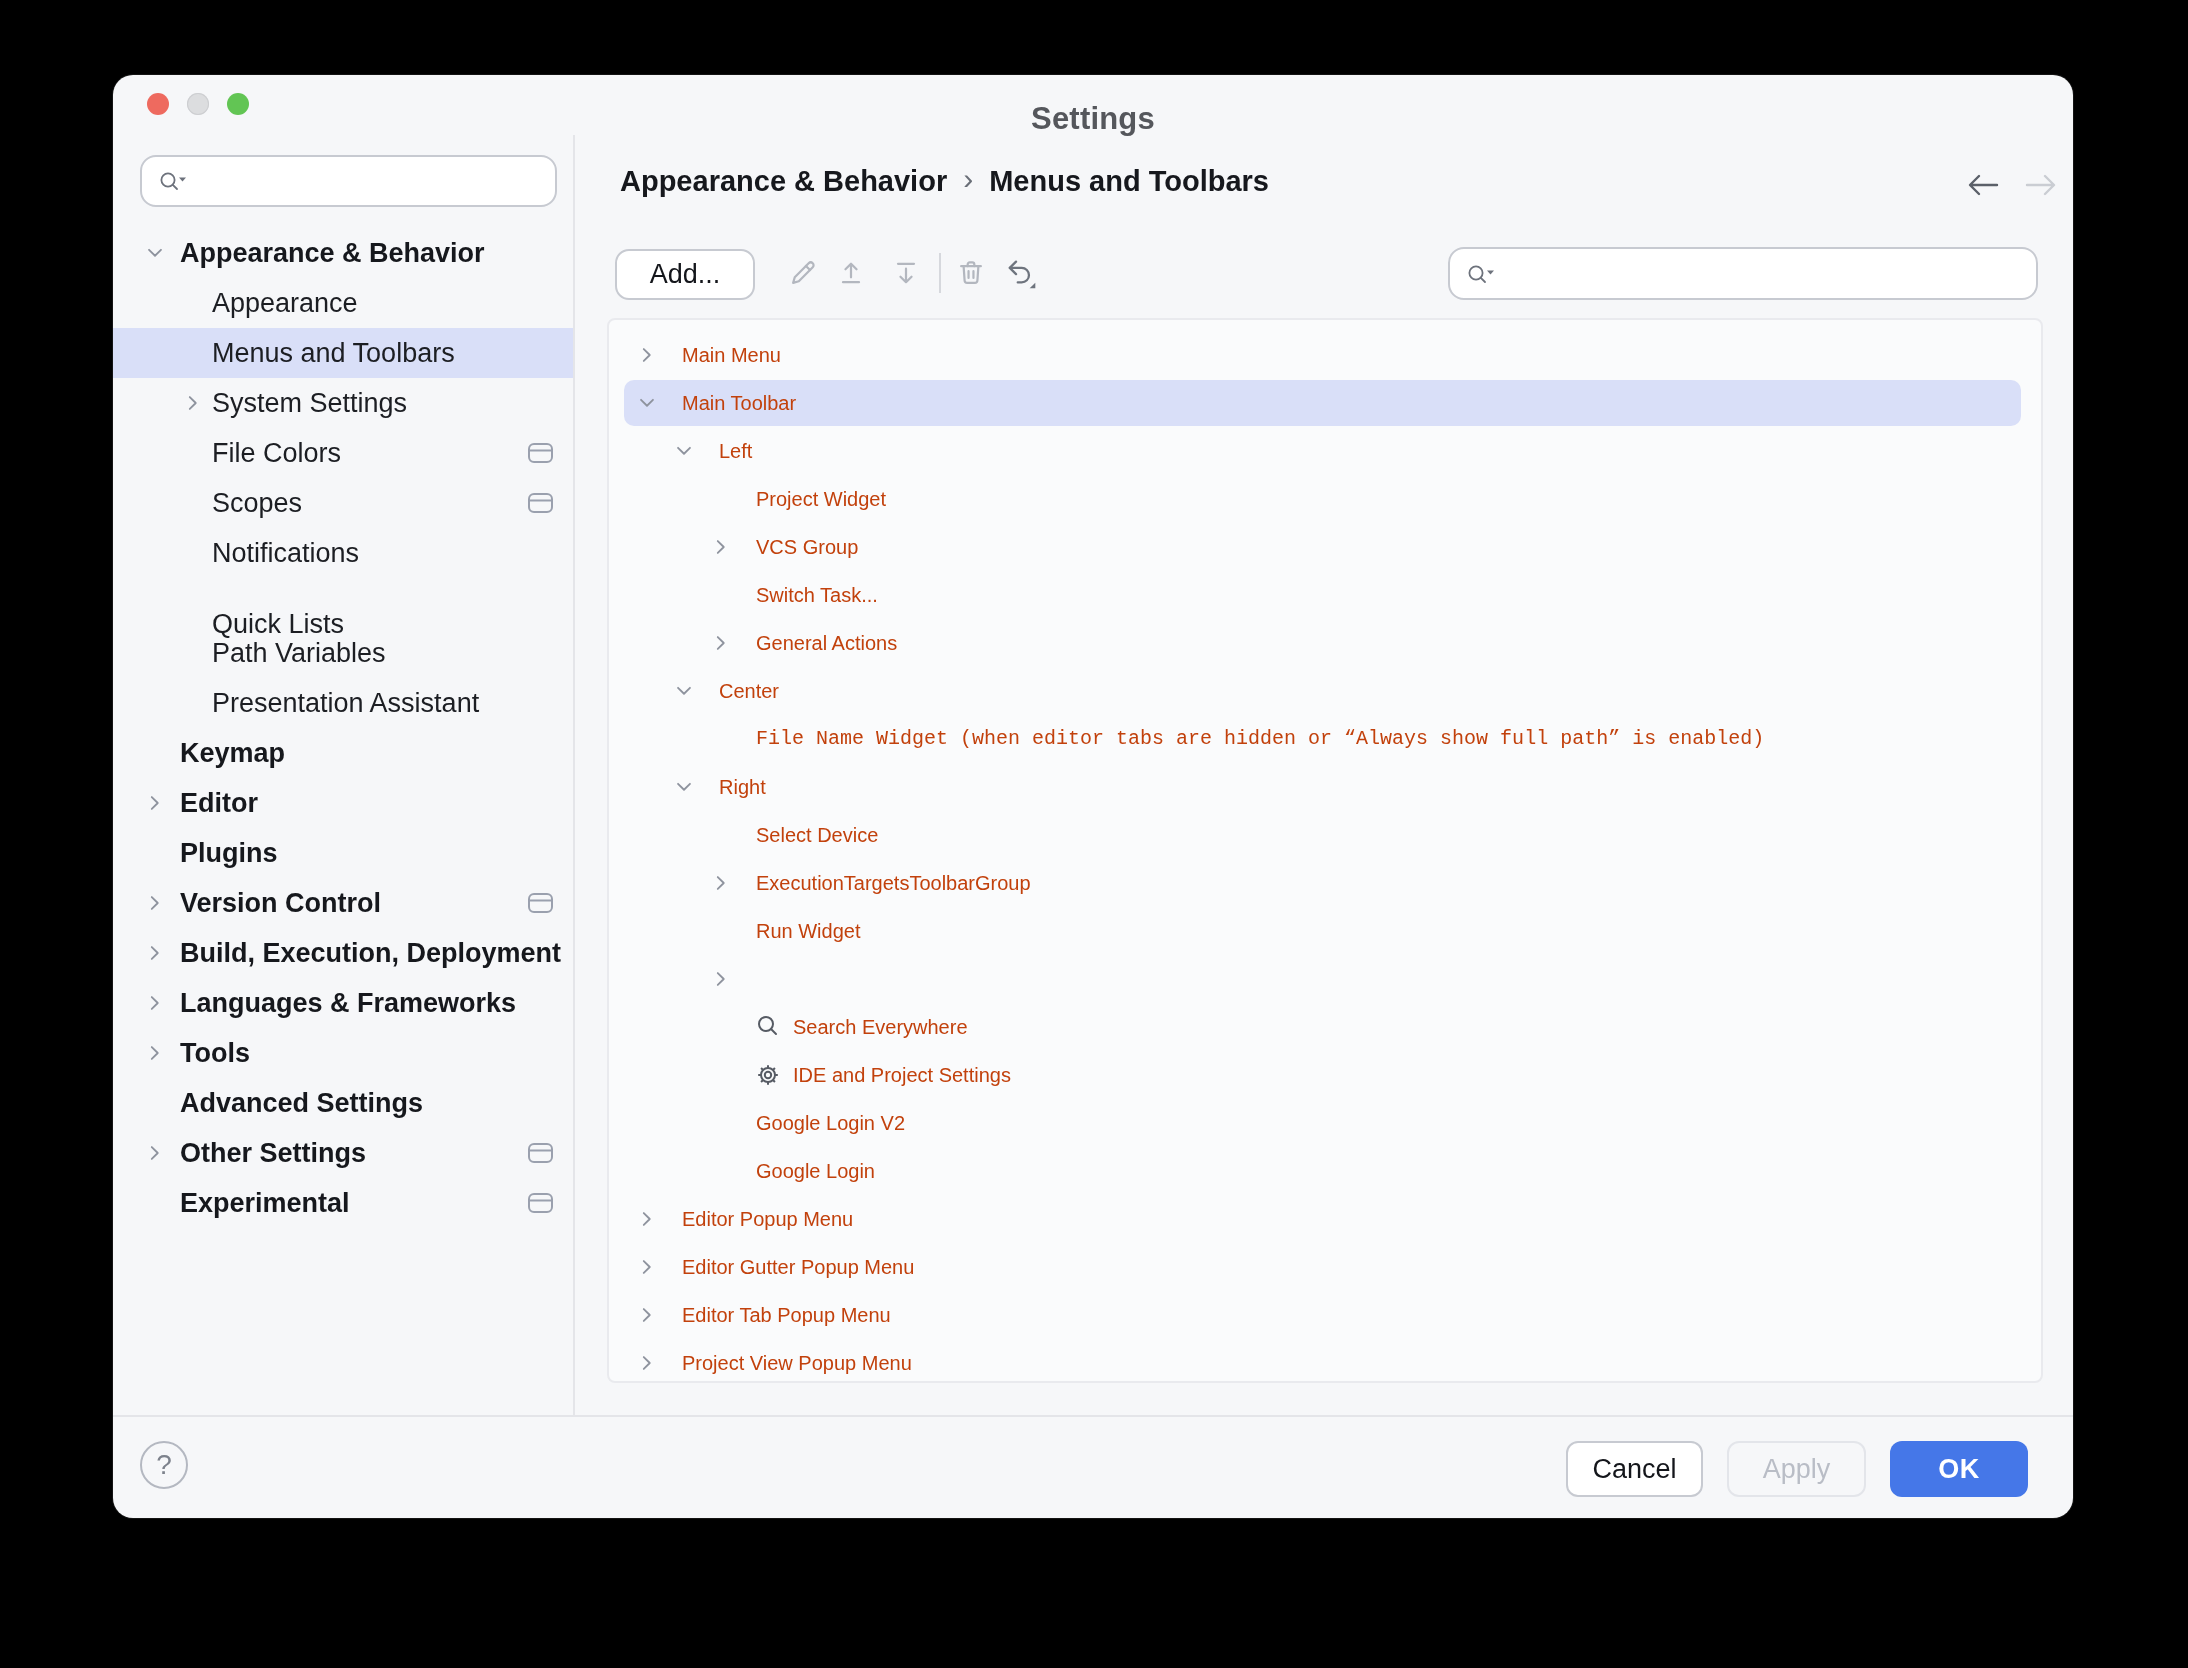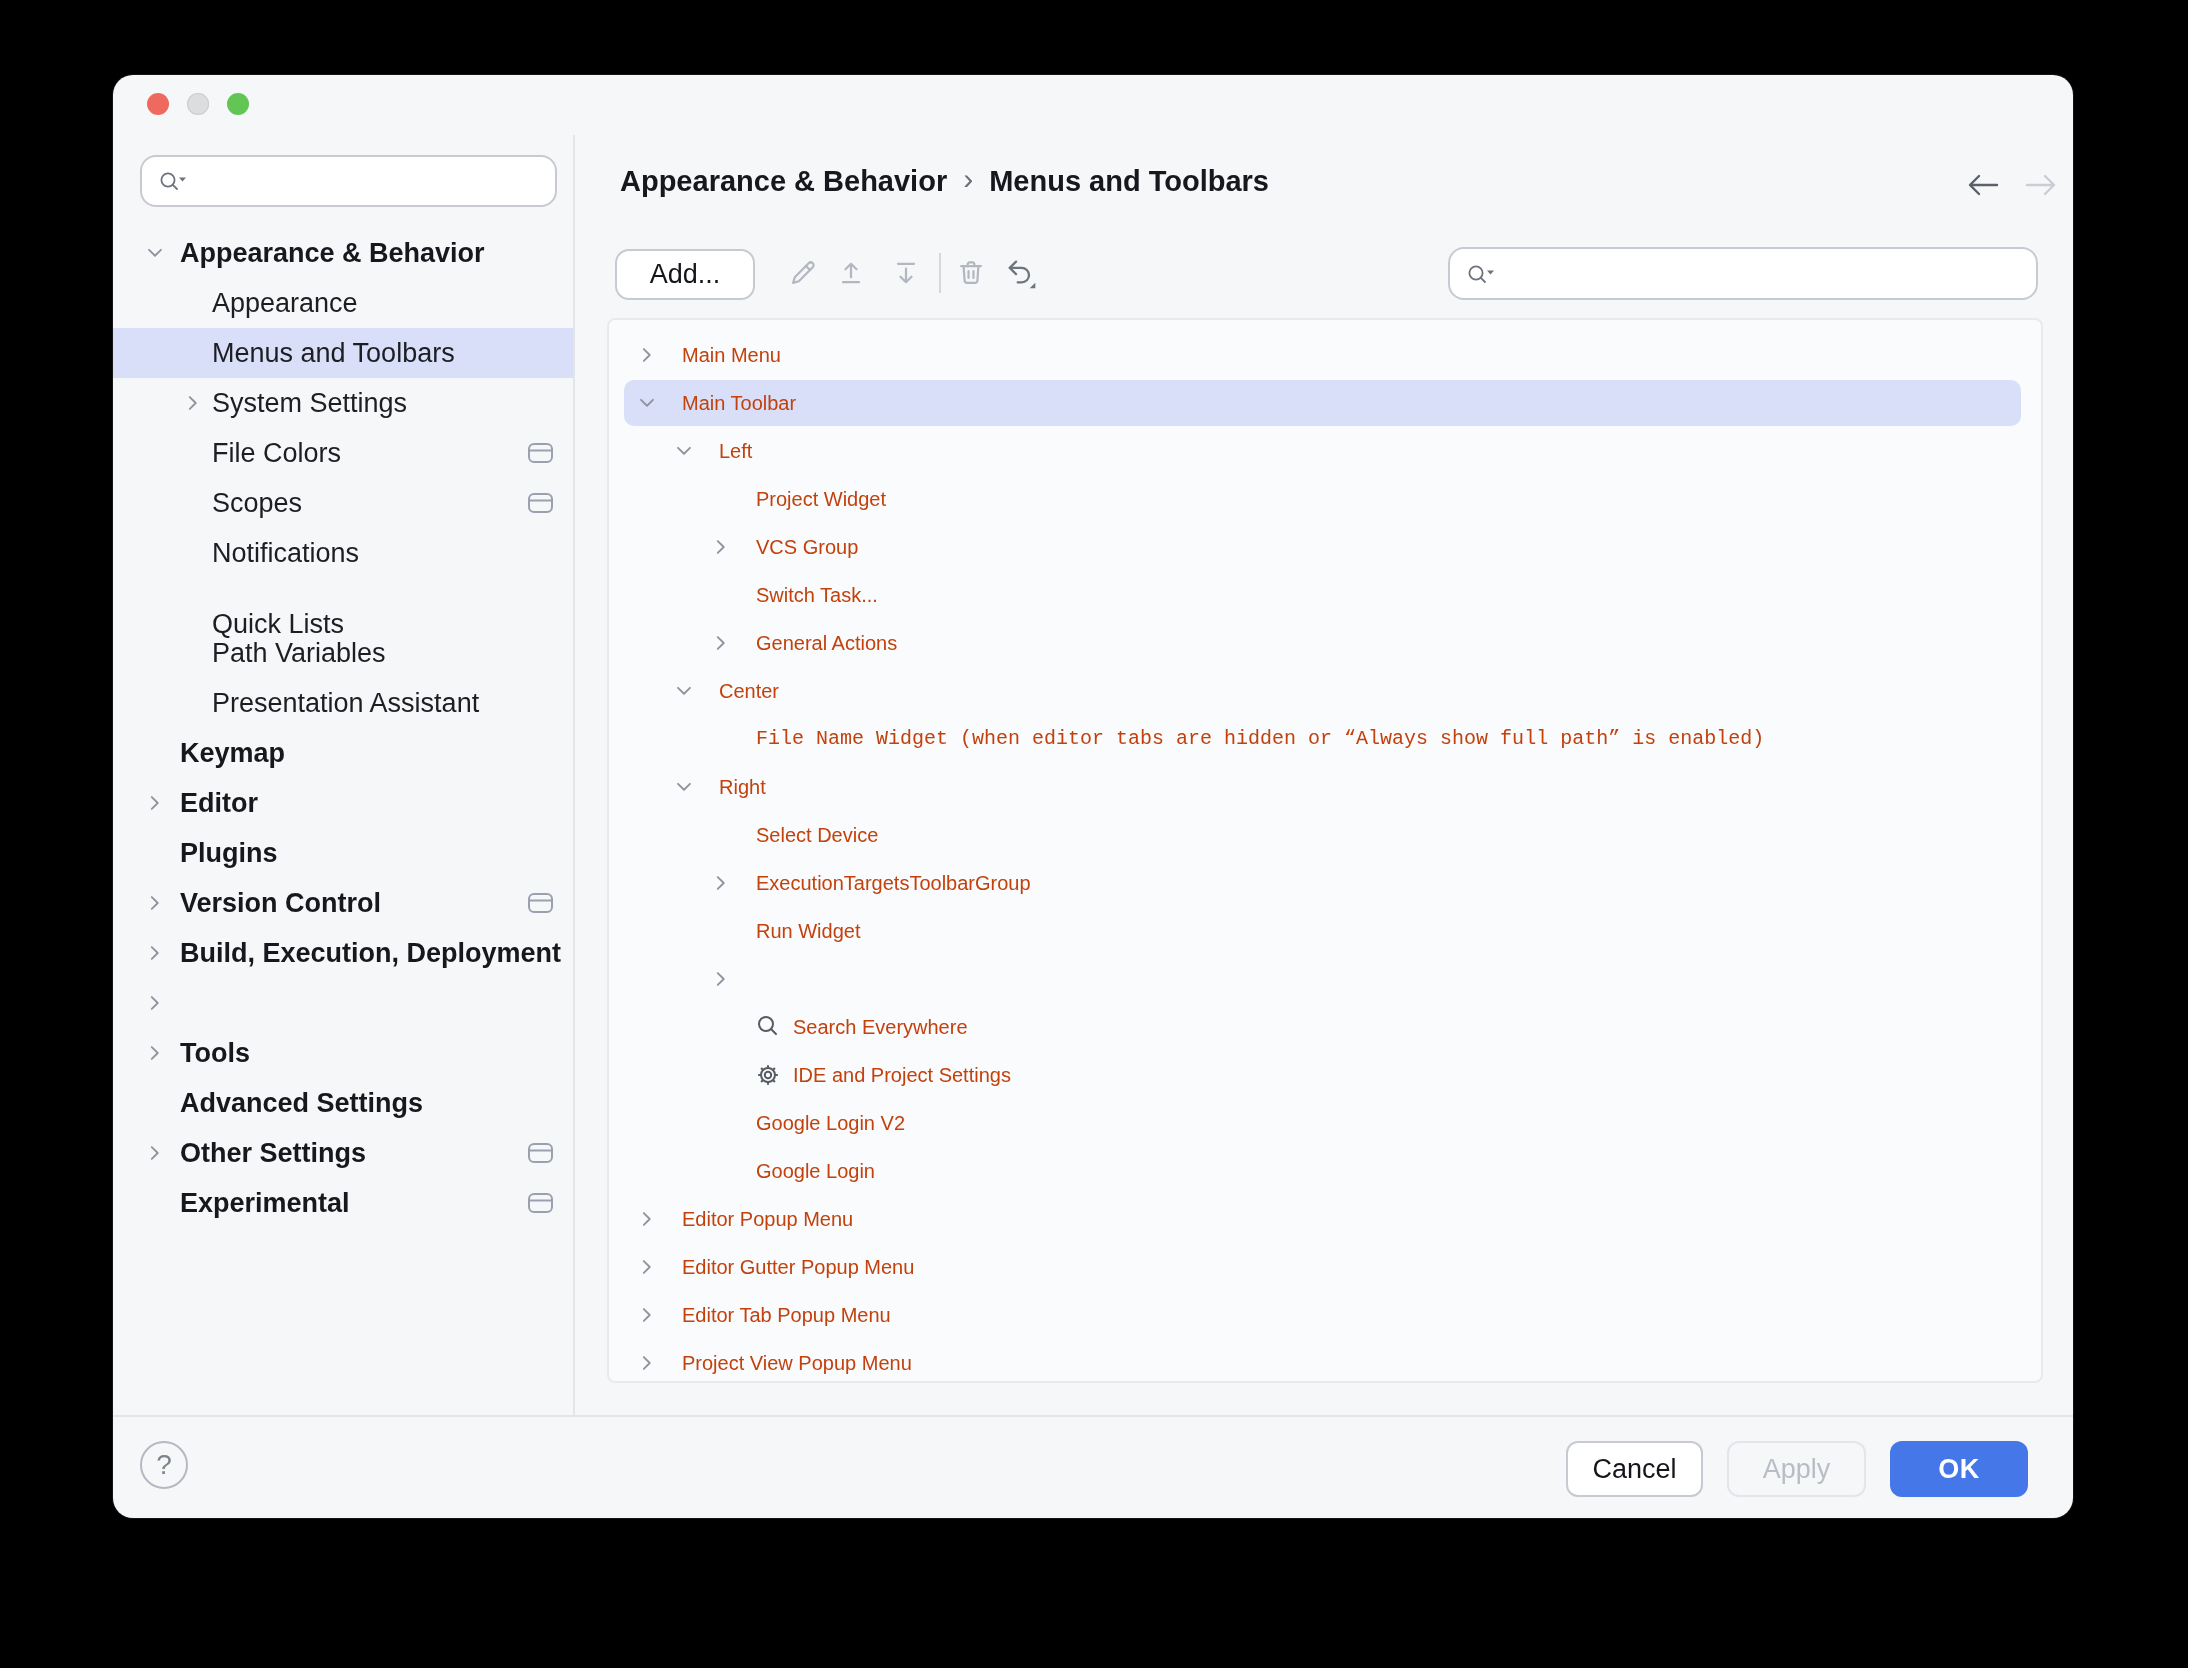--- a/index.html
+++ b/index.html
@@ -61,20 +61,21 @@
 </style>
 </head>
 <body>
 
 <div class="stage">
   <div class="window">
 
     <span class="tl red"></span>
     <span class="tl gray"></span>
     <span class="tl green"></span>
+    <div class="title">Settings</div>
 
     <div class="vdivider"></div>
 
     <div class="sidebar">
       <div class="search sb-search">
         <svg width="32" height="24" viewBox="0 0 32 24" fill="none">
           <circle cx="10" cy="11" r="6.6" stroke="#6d727c" stroke-width="1.8"></circle>
           <line x1="14.8" y1="15.8" x2="19" y2="20" stroke="#6d727c" stroke-width="1.8" stroke-linecap="round"></line>
           <path d="M21 8.5h7l-3.5 4z" fill="#6d727c"></path>
         </svg>
@@ -151,20 +152,21 @@
           <div class="sb-row" style="top: 793px;">
             <svg style="left:31px" class="chev" viewBox="0 0 24 24" fill="none">
     <path d="M8.5 5.5l6.5 6.5-6.5 6.5" stroke="#8e939e" stroke-width="2" stroke-linecap="round" stroke-linejoin="round"></path>
             </svg>
             <span class="sb-label bold" style="left:67px">Build, Execution, Deployment</span>
           </div>
           <div class="sb-row" style="top: 843px;">
             <svg style="left:31px" class="chev" viewBox="0 0 24 24" fill="none">
     <path d="M8.5 5.5l6.5 6.5-6.5 6.5" stroke="#8e939e" stroke-width="2" stroke-linecap="round" stroke-linejoin="round"></path>
             </svg>
+            <span class="sb-label bold" style="left:67px">Languages &amp; Frameworks</span>
           </div>
           <div class="sb-row" style="top: 893px;">
             <svg style="left:31px" class="chev" viewBox="0 0 24 24" fill="none">
     <path d="M8.5 5.5l6.5 6.5-6.5 6.5" stroke="#8e939e" stroke-width="2" stroke-linecap="round" stroke-linejoin="round"></path>
             </svg>
             <span class="sb-label bold" style="left:67px">Tools</span>
           </div>
           <div class="sb-row" style="top: 943px;">
             <span class="sb-label bold" style="left:67px">Advanced Settings</span>
           </div>

